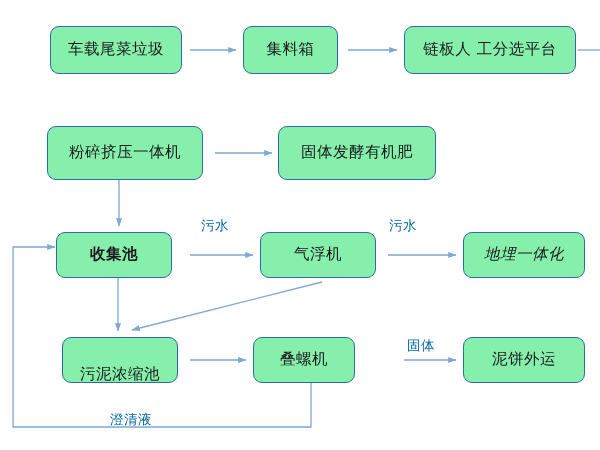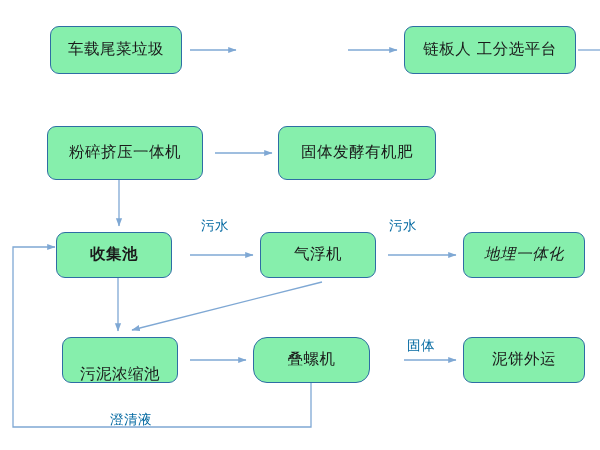--- a/index.html
+++ b/index.html
@@ -84,20 +84,23 @@
       <line x1="404" y1="360" x2="456" y2="360" marker-end="url(#ah)"></line>
 
       <path d="M311,383 L311,427 L13,427 L13,247 L55,247" marker-end="url(#ah)"></path>
     </g>
   </svg>
 
   <div class="node" style="left:50px; top:26px; width:132px; height:48px;">
     <span>车载尾菜垃圾</span>
   </div>
 
+  <div class="node" style="left:243px; top:26px; width:95px; height:48px;">
+    <span>集料箱</span>
+  </div>
 
   <div class="node" style="left:404px; top:26px; width:172px; height:48px;">
     <span>链板人 工分选平台</span>
   </div>
 
   <div class="node" style="left:47px; top:126px; width:156px; height:54px;">
     <span>粉碎挤压一体机</span>
   </div>
 
   <div class="node" style="left:278px; top:126px; width:158px; height:54px;">
@@ -113,21 +116,21 @@
   </div>
 
   <div class="node" style="left:463px; top:232px; width:122px; height:46px;font-style:italic;">
     <span>地埋一体化</span>
   </div>
 
   <div class="node" style="left:62px; top:337px; width:116px; height:46px;align-items:flex-end;">
     <span>污泥浓缩池</span>
   </div>
 
-  <div class="node" style="left:253px; top:337px; width:117px; height:46px;border-radius:14px;">
+  <div class="node" style="left:253px; top:337px; width:102px; height:46px;">
     <span>叠螺机</span>
   </div>
 
   <div class="node" style="left:463px; top:337px; width:122px; height:46px;">
     <span>泥饼外运</span>
   </div>
 
   <div class="edge-label" style="left:201px; top:219px;">污水</div>
 
   <div class="edge-label" style="left:389px; top:219px;">污水</div>

